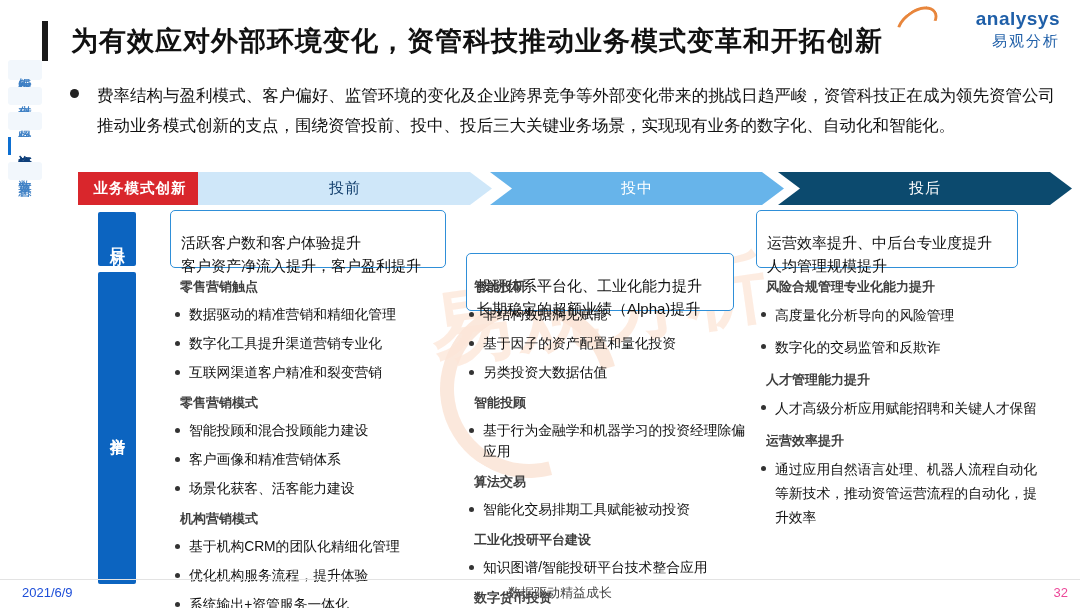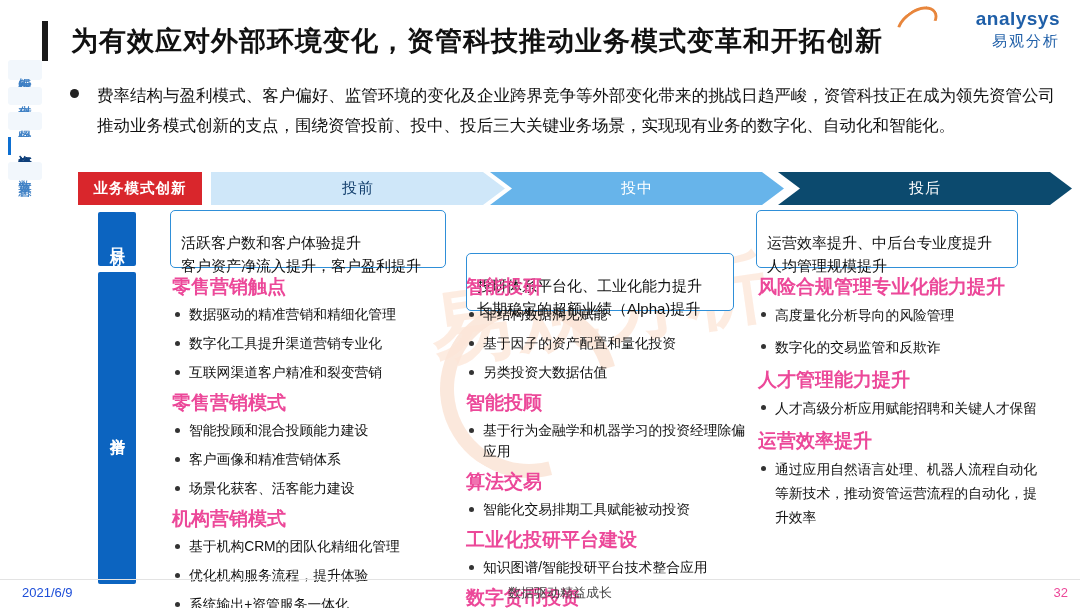--- a/index.html
+++ b/index.html
@@ -92,21 +92,21 @@
   }
   .stage{
     position:absolute;top:0;height:33px;
     display:flex;align-items:center;justify-content:center;
     font-size:15px;color:#fff;letter-spacing:1px;
   }
   .stage-label{
     left:0;width:124px;background:#d9262c;color:#fff;font-weight:bold;font-size:14.5px;
     clip-path:polygon(0 0,100% 0,100% 100%,0 100%);
   }
-  .stage1{left:133px;width:294px;background:#cfe7f9;color:#14406e;
+  .stage1{left:120px;width:294px;background:#cfe7f9;color:#14406e;
     clip-path:polygon(0 0,calc(100% - 22px) 0,100% 50%,calc(100% - 22px) 100%,0 100%);}
   .stage2{left:412px;width:294px;background:#67b4ea;
     clip-path:polygon(0 0,calc(100% - 22px) 0,100% 50%,calc(100% - 22px) 100%,0 100%,22px 50%);}
   .stage3{left:700px;width:294px;background:#0c4a6e;
     clip-path:polygon(0 0,calc(100% - 22px) 0,100% 50%,calc(100% - 22px) 100%,0 100%,22px 50%);}
   
   .rowlab{
     position:absolute;left:98px;background:#0c64c0;color:#fff;
     display:flex;align-items:center;justify-content:center;
     font-size:15px;font-weight:bold;border-radius:2px;
@@ -125,21 +125,21 @@
   .gb2{left:466px;width:268px;margin-top:43px;}
   .gb3{left:756px;width:262px;}
   
   .col{
     position:absolute;top:276px;font-size:14px;color:#111;
   }
   .c1{left:172px;width:280px;}
   .c2{left:466px;width:288px;}
   .c3{left:758px;width:285px;}
   .c-head{
-    font-size:19px;font-weight:bold;color:#ec4899;margin:0 0 7px 0;line-height:21px;
+    font-size:13px;font-weight:bold;color:#404040;margin:0 0 7px 8px;line-height:21px;
   }
   .c-head.sp{margin-top:9px;}
   .c-li{
     position:relative;padding-left:17px;margin:0 0 8px 0;
     font-size:13.8px;line-height:21px;color:#111;
   }
   .c-li:before{
     content:"";position:absolute;left:3px;top:8px;
     width:5px;height:5px;border-radius:50%;background:#333;
   }

